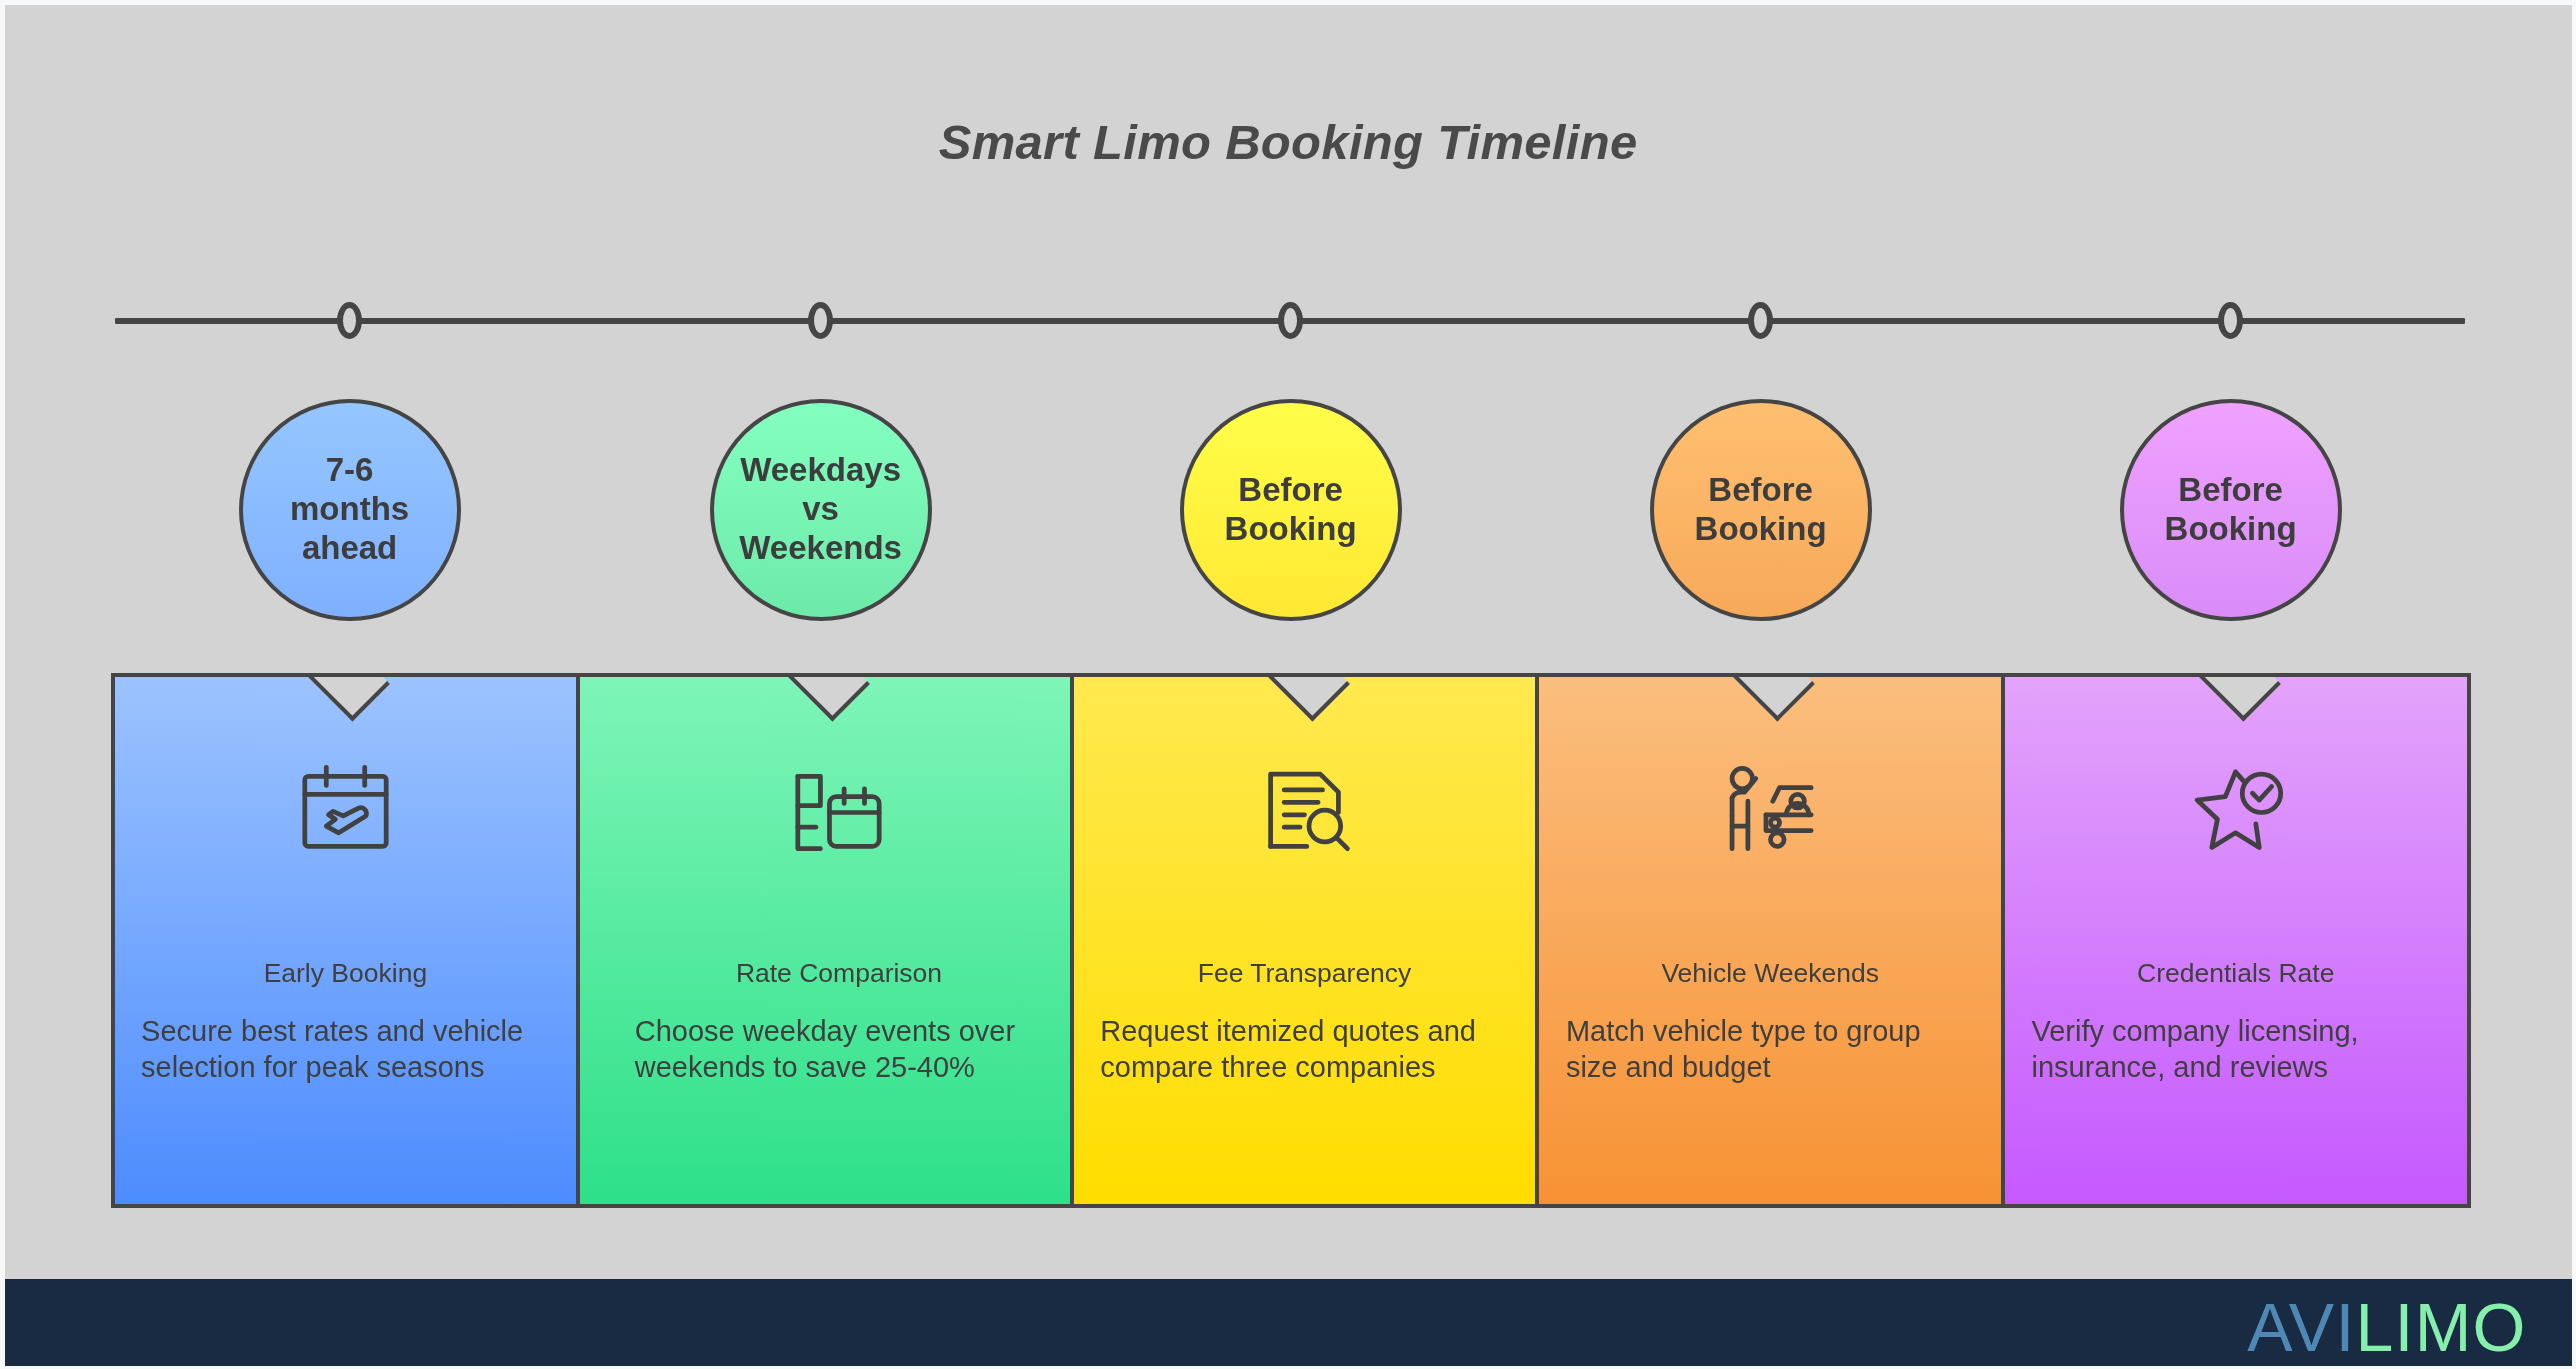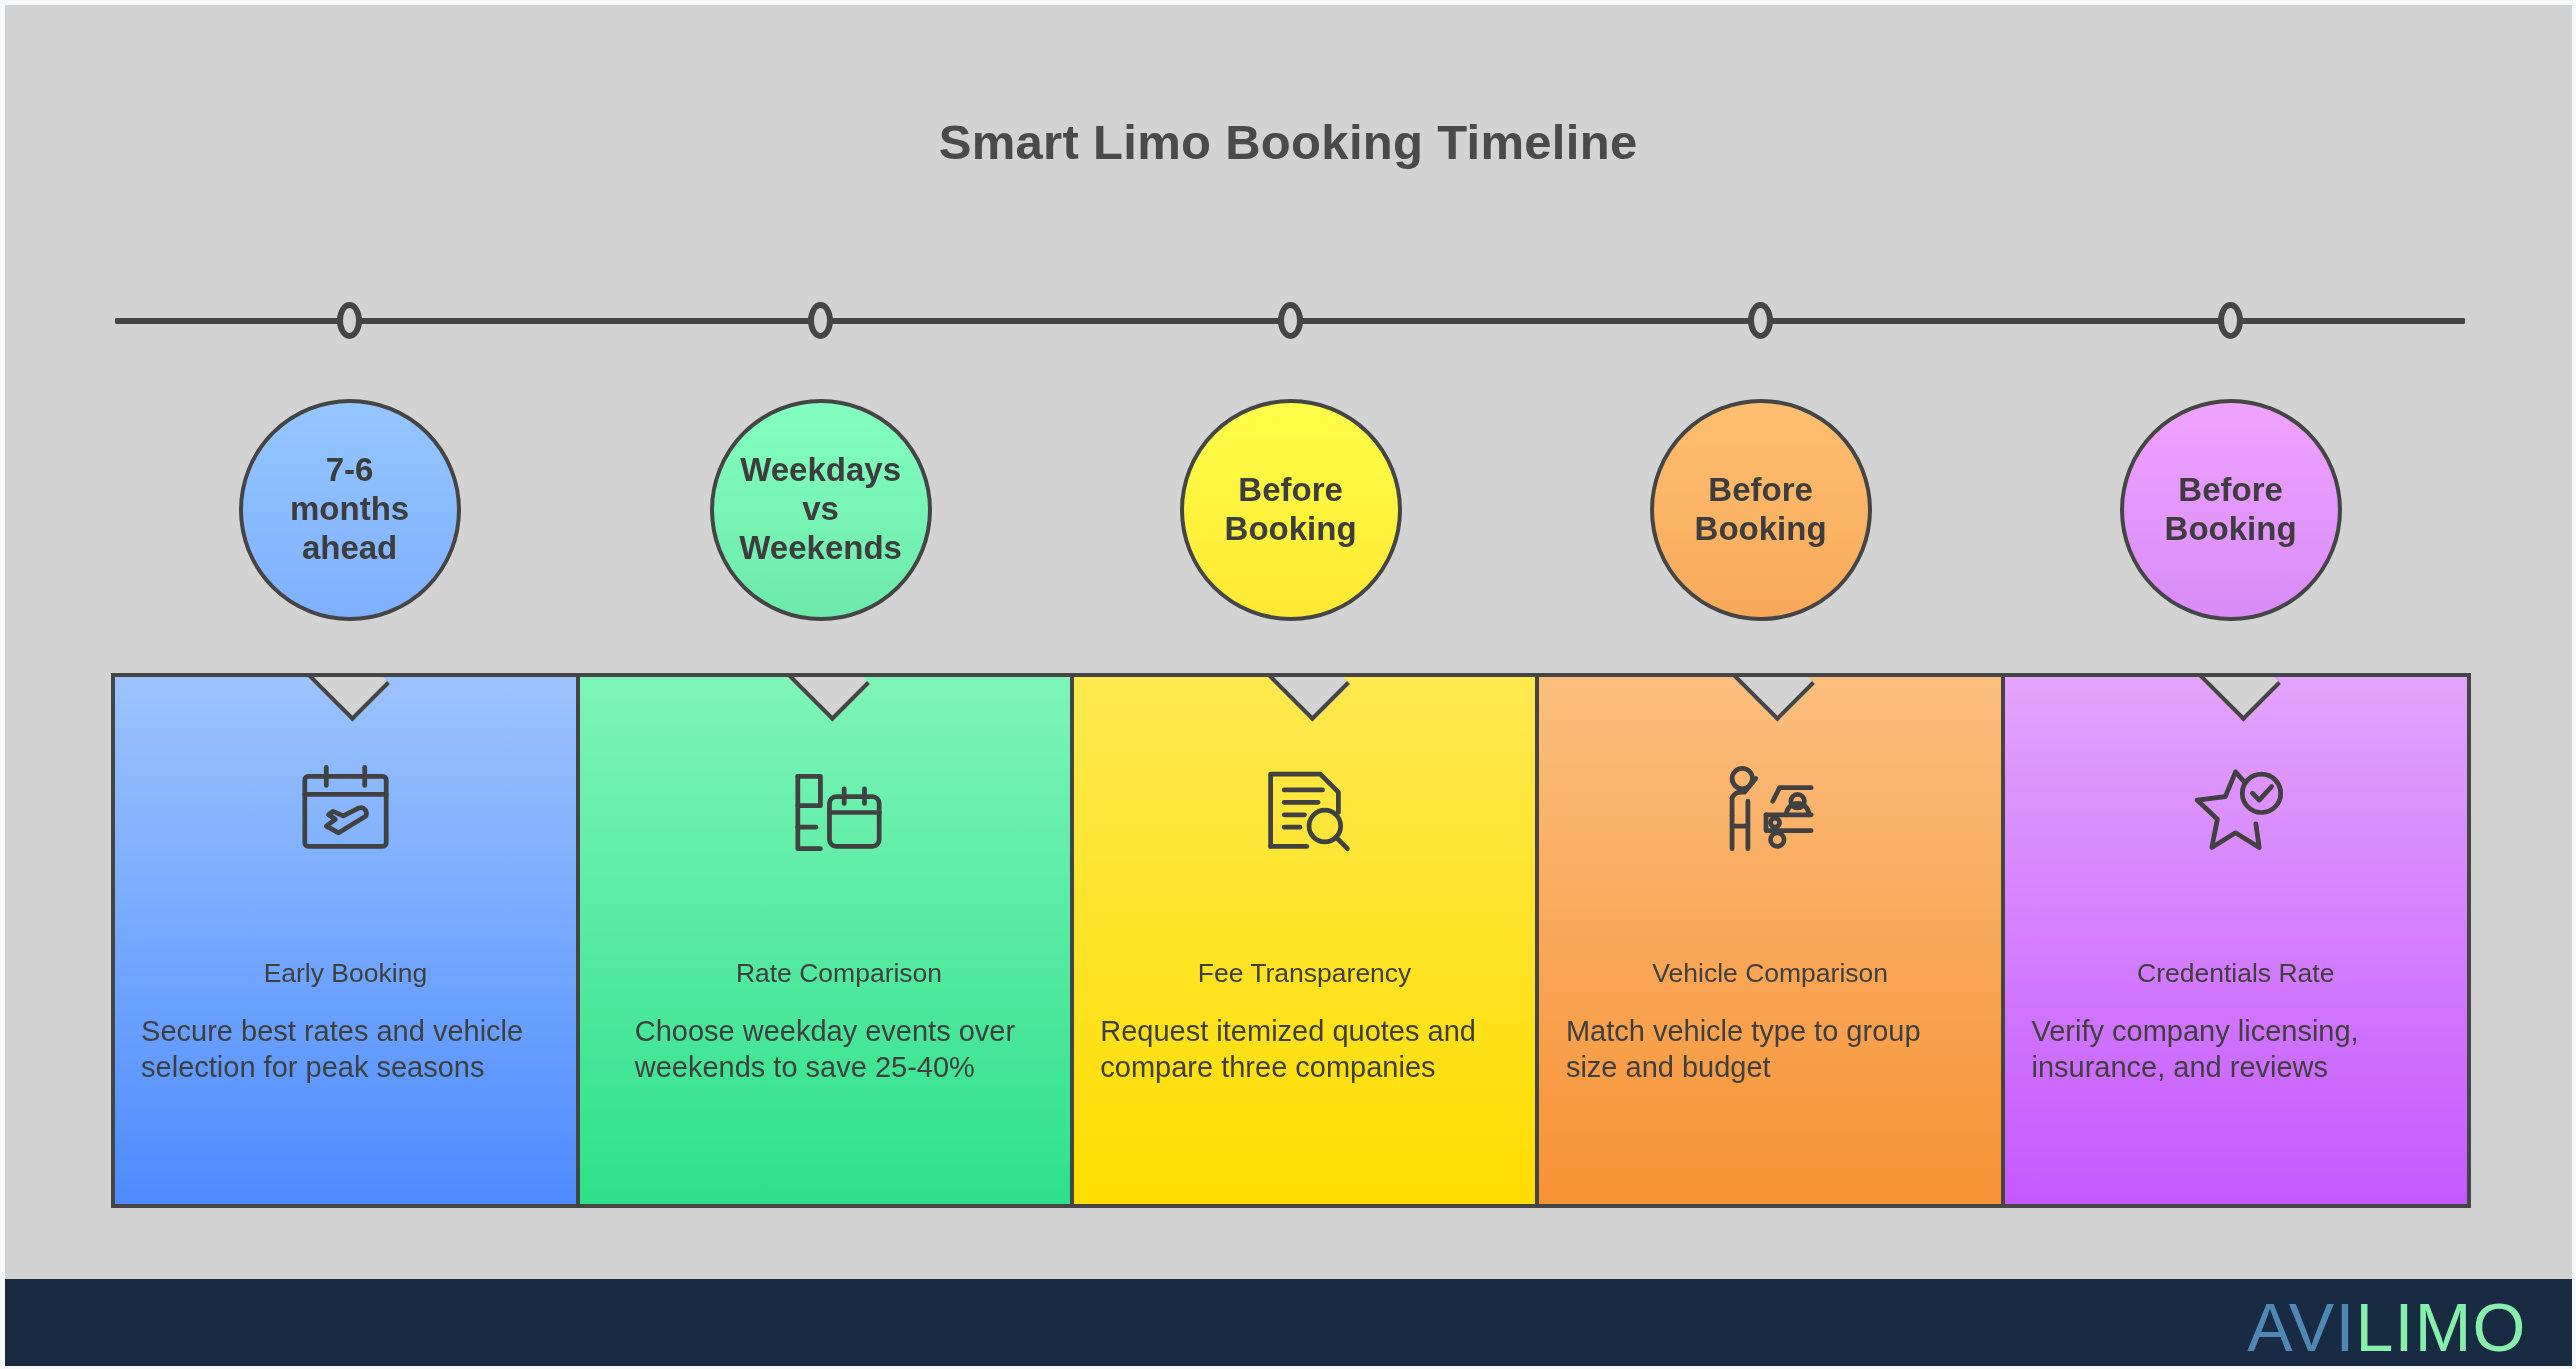--- a/index.html
+++ b/index.html
@@ -29,20 +29,21 @@
   #title {
     position: absolute;
     left: 0;
     top: 109px;
     width: 2567px;
     text-align: center;
     font-size: 49px;
     font-weight: bold;
     color: #4a4a4a;
     letter-spacing: 0.3px;
+    font-style: italic;
   }
 
   
   #axis {
     position: absolute;
     left: 110px;
     top: 313px;
     width: 2350px;
     height: 6.3px;
     background: #454545;
@@ -267,21 +268,21 @@
             <path d="M16 62 L30 62"></path>
             <path d="M52 40 L58 28 L86 28"></path>
             <path d="M46 52 L46 66 L86 66"></path>
             <path d="M46 52 L86 52"></path>
             <circle cx="54" cy="59" r="4"></circle>
             <circle cx="56" cy="74" r="6"></circle>
             <circle cx="74" cy="40" r="6"></circle>
             <path d="M64 52 a10 10 0 0 1 20 0"></path>
           </svg>
         </div>
-        <div class="panel-title">Vehicle Comparison</div>
+        <div class="panel-title">Vehicle Weekends</div>
         <div class="panel-desc">Match vehicle type to group size and budget</div>
       </div>
 
       <div class="panel" style="background: linear-gradient(rgb(227, 163, 251) 0%, rgb(197, 89, 255) 100%);">
         <div class="notch"></div>
         <div class="panel-icon">
           <svg viewBox="0 0 100 100" fill="none" stroke="#414141" stroke-width="4.2" stroke-linecap="round" stroke-linejoin="round">
             <path d="M57 22 L50 14 L41 36 L16 39 L34 56 L29 81 L50 68 L71 81 L68 60"></path>
             <circle cx="73" cy="33" r="17"></circle>
             <path d="M65 33 L71 39 L82 27"></path>

